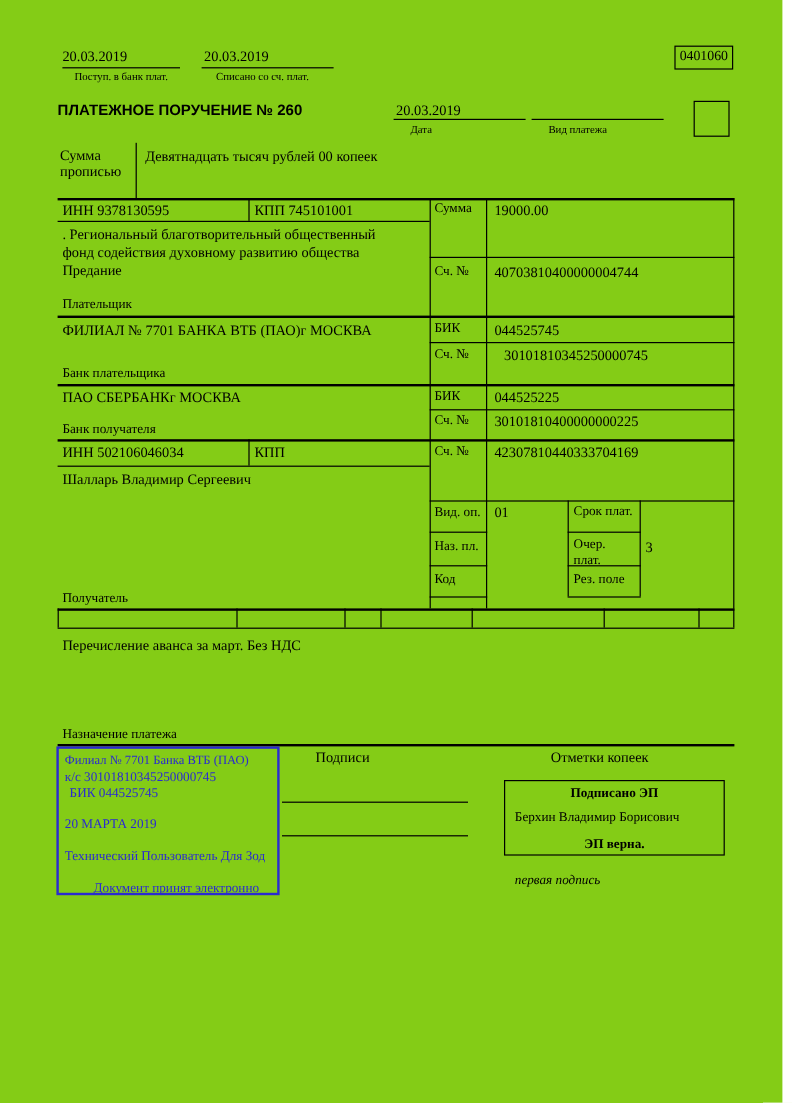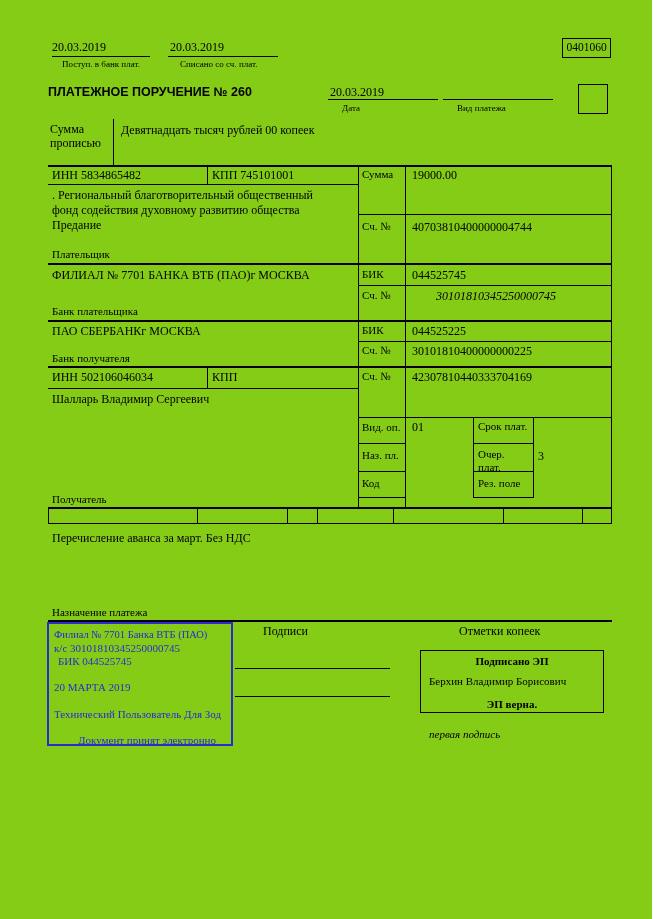--- a/index.html
+++ b/index.html
@@ -83,36 +83,36 @@
 
   <div class="vline" style="left:48px;top:507px;height:16px;"></div>
   <div class="vline" style="left:197px;top:507px;height:16px;"></div>
   <div class="vline" style="left:287px;top:507px;height:16px;"></div>
   <div class="vline" style="left:317px;top:507px;height:16px;"></div>
   <div class="vline" style="left:393px;top:507px;height:16px;"></div>
   <div class="vline" style="left:503px;top:507px;height:16px;"></div>
   <div class="vline" style="left:582px;top:507px;height:16px;"></div>
   <div class="vline" style="left:611px;top:507px;height:16px;"></div>
 
-  <div class="t" style="left:52px;top:168px;">ИНН 5834865482</div>
+  <div class="t" style="left:52px;top:168px;">ИНН 9378130595</div>
   <div class="t" style="left:212px;top:168px;">КПП 745101001</div>
   <div class="t wrap" style="left:52px;top:188px;width:262px;line-height:15px;">. Региональный благотворительный общественный фонд содействия духовному развитию общества Предание</div>
   <div class="t lbl" style="left:52px;top:248px;">Плательщик</div>
 
   <div class="t lbl" style="left:362px;top:168px;">Сумма</div>
   <div class="t" style="left:412px;top:168px;">19000.00</div>
   <div class="t lbl" style="left:362px;top:220px;">Сч. №</div>
   <div class="t" style="left:412px;top:220px;">40703810400000004744</div>
 
   <div class="t" style="left:52px;top:268px;">ФИЛИАЛ № 7701 БАНКА ВТБ (ПАО)г МОСКВА</div>
   <div class="t lbl" style="left:52px;top:305px;">Банк плательщика</div>
   <div class="t lbl" style="left:362px;top:268px;">БИК</div>
   <div class="t" style="left:412px;top:268px;">044525745</div>
   <div class="t lbl" style="left:362px;top:289px;">Сч. №</div>
-  <div class="t" style="left:436px;top:289px;font-style:italic;">30101810345250000745</div>
+  <div class="t" style="left:420px;top:289px;">30101810345250000745</div>
 
   <div class="t" style="left:52px;top:324px;">ПАО СБЕРБАНКг МОСКВА</div>
   <div class="t lbl" style="left:52px;top:352px;">Банк получателя</div>
   <div class="t lbl" style="left:362px;top:324px;">БИК</div>
   <div class="t" style="left:412px;top:324px;">044525225</div>
   <div class="t lbl" style="left:362px;top:344px;">Сч. №</div>
   <div class="t" style="left:412px;top:344px;">30101810400000000225</div>
 
   <div class="t" style="left:52px;top:370px;">ИНН 502106046034</div>
   <div class="t" style="left:212px;top:370px;">КПП</div>

